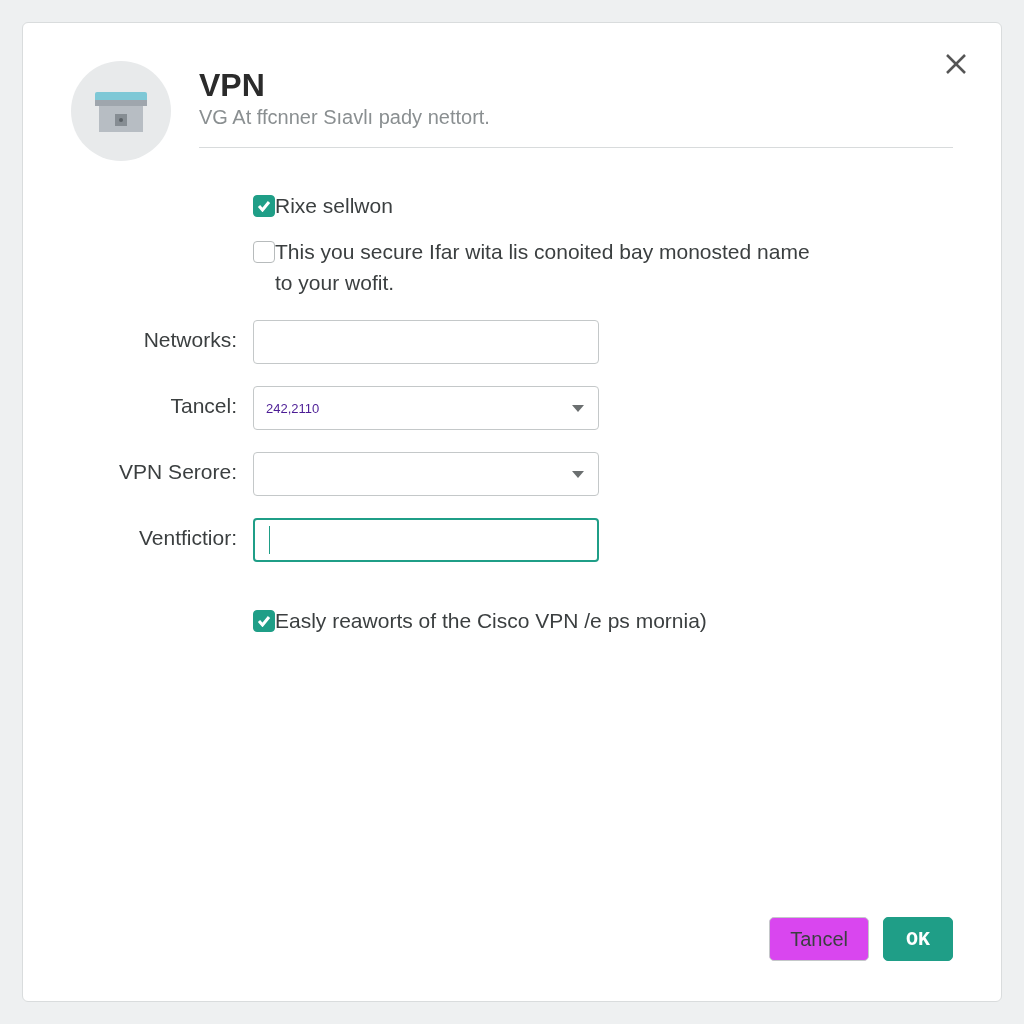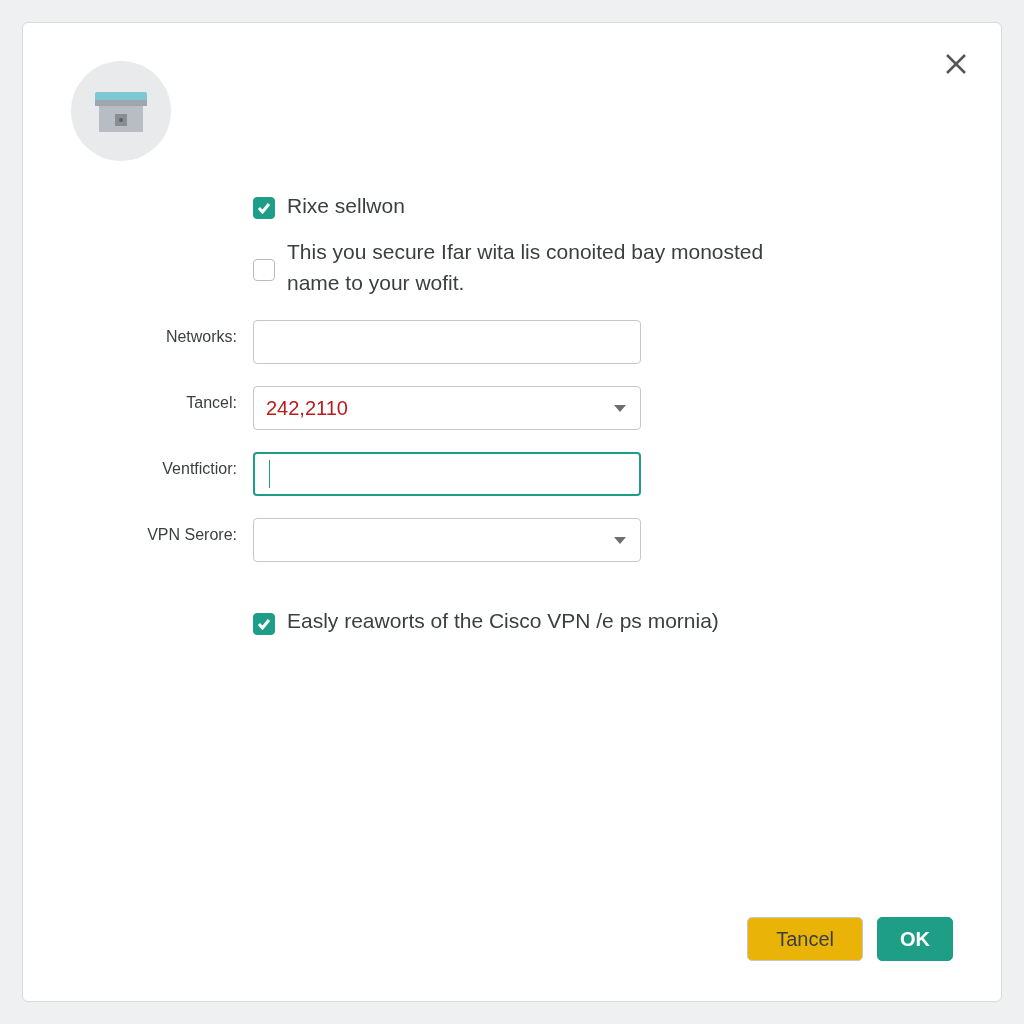--- a/index.html
+++ b/index.html
@@ -71,32 +71,31 @@
     display: flex;
     align-items: flex-start;
     margin-bottom: 22px;
   }
   .row.tight { margin-bottom: 16px; }
   .label-col {
     width: 182px;
     text-align: right;
     padding-right: 16px;
     padding-top: 8px;
-    font-size: 16px;
+    font-size: 21px;
     color: #3b3f40;
     flex-shrink: 0;
   }
   .field-col {
     flex: 0 0 auto;
     max-width: 560px;
   }
   .checkbox-row {
     display: flex;
-    align-items: center;
-    gap: 12px;
+    align-items: flex-start;
     font-size: 21px;
     color: #3b3f40;
     line-height: 1.45;
   }
   .checkbox {
     width: 22px;
     height: 22px;
     border: 1.5px solid #b7bbbc;
     border-radius: 4px;
     flex-shrink: 0;
@@ -106,27 +105,27 @@
     justify-content: center;
     cursor: pointer;
     background: #fff;
   }
   .checkbox.checked {
     background: #1f9e87;
     border-color: #1f9e87;
   }
   .checkbox.checked svg { stroke: #fff; stroke-width: 3; }
   .text-input, .select {
-    width: 388px;
+    width: 346px;
     height: 44px;
     border: 1px solid #c4c8c9;
     border-radius: 4px;
     padding: 0 12px;
-    font-size: 20px;
-    color: #b91c1c;
+    font-size: 13px;
+    color: #4c1d95;
     background: #fff;
     position: relative;
     display: flex;
     align-items: center;
   }
   .text-input.focused {
     border: 2px solid #1f9e87;
   }
   .text-input.focused .cursor {
     width: 1px;
@@ -144,37 +143,38 @@
   }
   .footer {
     position: absolute;
     right: 48px;
     bottom: 40px;
     display: flex;
     gap: 14px;
   }
   .btn {
     height: 44px;
-    padding: 0 28px;
+    padding: 0 20px;
     border-radius: 5px;
     font-size: 20px;
     display: flex;
     align-items: center;
     justify-content: center;
     cursor: pointer;
     border: 1px solid #c4c8c9;
-    background: #eab308;
+    background: #d946ef;
     color: #3b3f40;
   }
   .btn.primary {
     background: #1f9e87;
     border-color: #1f9e87;
     color: #fff;
     font-weight: 600;
     padding: 0 22px;
+    font-family: Liberation Mono, monospace;
   }
   .store-icon svg { display: block; }
 </style>
 </head>
 <body>
 
 <div class="dialog">
 
   <div class="close-btn">
     <svg width="22" height="22" viewBox="0 0 22 22">
@@ -186,20 +186,25 @@
   <div class="header">
     <div class="header-icon store-icon">
       <svg width="56" height="50" viewBox="0 0 56 50">
         <rect x="6" y="18" width="44" height="28" fill="#b7bdc3"></rect>
         <rect x="2" y="6" width="52" height="14" rx="2" fill="#7ec8d6"></rect>
         <rect x="2" y="14" width="52" height="6" fill="#9fa6ad"></rect>
         <rect x="22" y="28" width="12" height="12" fill="#868d93"></rect>
         <circle cx="28" cy="34" r="2" fill="#5a6066"></circle>
       </svg>
     </div>
+    <div class="title-block">
+      <div class="title">VPN</div>
+      <div class="subtitle">VG At ffᴄnner Sıavlı pady nettort.</div>
+      <hr class="hr">
+    </div>
   </div>
 
   <div class="form">
 
     <div class="row tight">
       <div class="label-col"></div>
       <div class="field-col">
         <div class="checkbox-row">
           <div class="checkbox checked">
             <svg width="14" height="12" viewBox="0 0 14 12">
@@ -235,35 +240,35 @@
       <div class="label-col">Tancel:</div>
       <div class="field-col">
         <div class="select">
           <span>242,2110</span>
           <div class="caret"></div>
         </div>
       </div>
     </div>
 
     <div class="row">
+      <div class="label-col">VPN Serore:</div>
+      <div class="field-col">
+        <div class="select">
+          <span></span>
+          <div class="caret"></div>
+        </div>
+      </div>
+    </div>
+
+    <div class="row">
       <div class="label-col">Ventfictior:</div>
       <div class="field-col">
         <div class="text-input focused">
           <div class="cursor"></div>
           <span></span>
-        </div>
-      </div>
-    </div>
-
-    <div class="row">
-      <div class="label-col">VPN Serore:</div>
-      <div class="field-col">
-        <div class="select">
-          <span></span>
-          <div class="caret"></div>
         </div>
       </div>
     </div>
 
     <div class="row">
     </div>
 
     <div class="row">
       <div class="label-col"></div>
       <div class="field-col">

